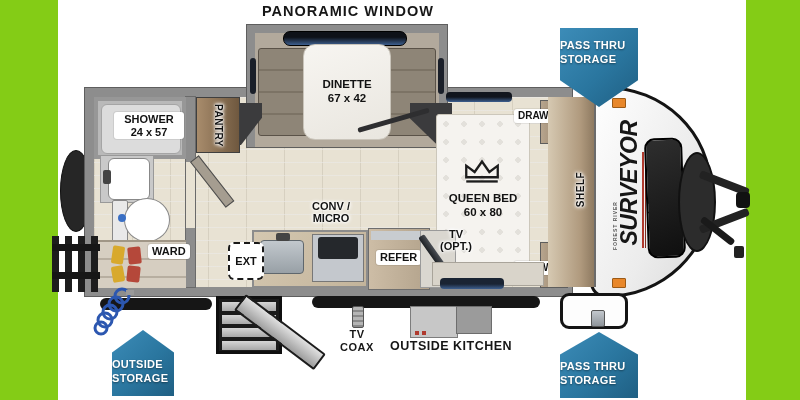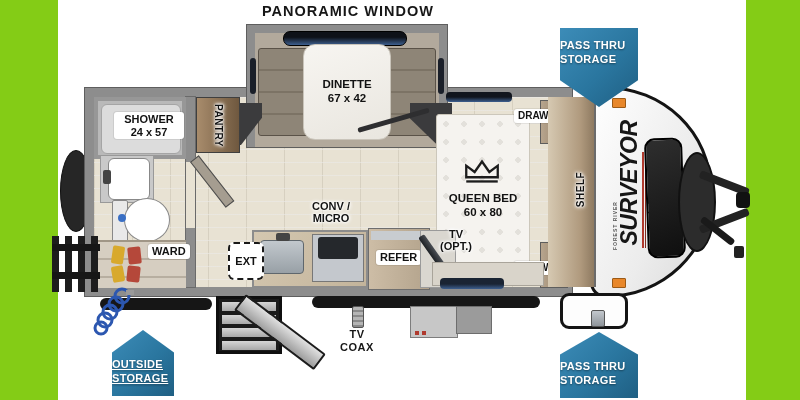--- a/index.html
+++ b/index.html
@@ -191,27 +191,28 @@
   <div class="xlabel" style="left:332px;top:328px;width:50px;font-size:11px;line-height:1.2;">
     <span>TV</span><br>
     <span>COAX</span>
   </div>
 
   <div class="abs" style="left:410px;top:306px;width:46px;height:30px;background:#c7c7c7;border:1px solid #7d7d7d;">
     <div class="abs" style="left:4px;top:24px;width:4px;height:4px;background:#b03a2e;"></div>
     <div class="abs" style="left:11px;top:24px;width:4px;height:4px;background:#b03a2e;"></div>
   </div>
   <div class="abs" style="left:456px;top:306px;width:34px;height:26px;background:#9b9b9b;border:1px solid #6d6d6d;"></div>
+  <div class="xlabel" style="left:390px;top:340px;width:115px;font-size:12.5px;">OUTSIDE KITCHEN</div>
 
   <div class="badge down" style="left:560px;top:28px;width:78px;height:68px;">
     <span>PASS THRU</span><br>
     <span>STORAGE</span>
   </div>
   <div class="badge up" style="left:560px;top:332px;width:78px;height:66px;box-sizing:border-box;">
     <span>PASS THRU</span><br>
     <span>STORAGE</span>
   </div>
-  <div class="badge up" style="left:112px;top:330px;width:62px;height:66px;box-sizing:border-box;text-decoration:underline;">
+  <div class="badge up" style="left:112px;top:330px;width:62px;height:66px;box-sizing:border-box;">
     <span>OUTSIDE</span><br>
     <span>STORAGE</span>
   </div>
 
 </div>
 
 </body></html>

